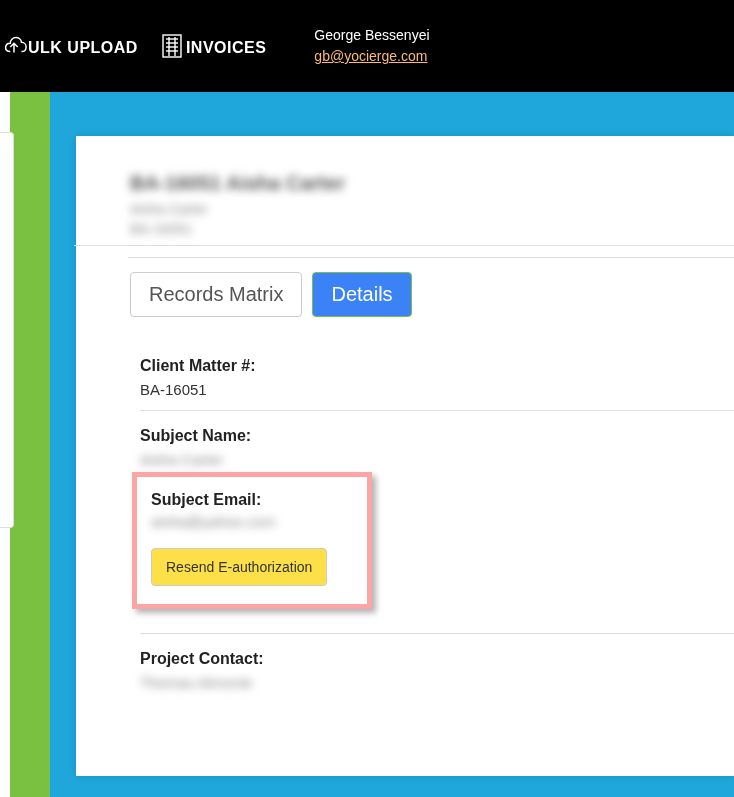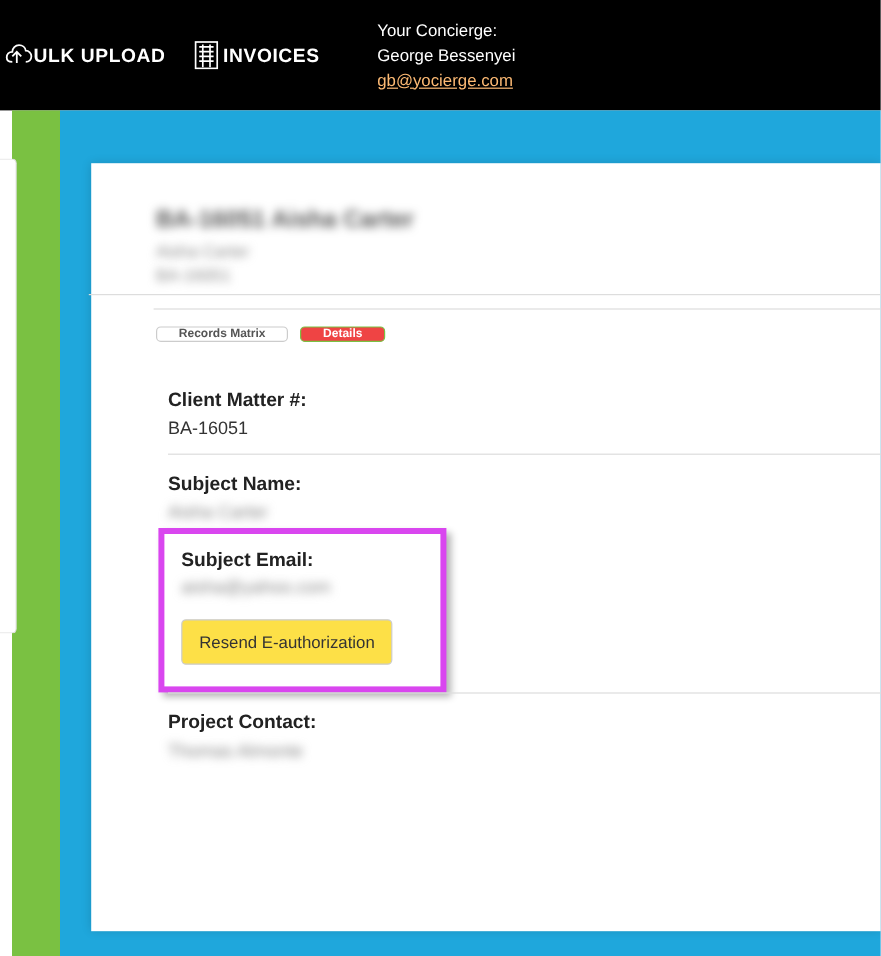--- a/index.html
+++ b/index.html
@@ -101,55 +101,55 @@
     height: 1px;
     background: #ddd;
   }
   .tabs {
     display: flex;
     gap: 10px;
     margin-top: 14px;
     margin-bottom: 30px;
   }
   .tab-btn {
-    padding: 0 18px;
+    padding: 10px 18px;
     border-radius: 4px;
-    font-size: 10px;
+    font-size: 20px;
     cursor: pointer;
     border: 1px solid #ccc;
     background: #fff;
     color: #555;
-    font-weight: bold;
   }
   .tab-btn.active {
-    background: #ef4444;
+    background: #3b82f6;
     color: #fff;
     border: 1px solid #7ac142;
   }
 
   .details {
     margin-top: 40px;
   }
   .field {
     margin-left: 10px;
     margin-right: 10px;
     padding-bottom: 12px;
     margin-bottom: 16px;
     border-bottom: 1px solid #ddd;
     width: 640px;
   }
   .field-label { font-weight: bold; font-size: 16px; color: #222; }
   .field-value { font-size: 15px; color: #333; margin-top: 6px; }
   .field-value.blur { filter: blur(4px); color: #888; }
 
   .highlight-box {
-    border: 5px solid #d946ef;
+    border: 5px solid #fca5a5;
     box-shadow: 4px 4px 6px rgba(0,0,0,0.3);
     padding: 14px 14px 18px 14px;
     margin-left: 2px;
+    margin-bottom: 24px;
     width: 240px;
   }
   .highlight-box .field-label { font-size: 16px; }
   .highlight-box .field-value.blur { margin-top: 4px; }
 
   .resend-btn {
     margin-top: 18px;
     padding: 10px 14px;
     border: 1px solid #ccc;
     border-radius: 4px;
@@ -182,21 +182,20 @@
         <line x1="5" y1="9" x2="17" y2="9"></line>
         <line x1="5" y1="13" x2="17" y2="13"></line>
         <line x1="5" y1="17" x2="17" y2="17"></line>
         <line x1="8" y1="3" x2="8" y2="22"></line>
         <line x1="14" y1="3" x2="14" y2="22"></line>
       </svg>
     </div>
     <div class="nav-label">INVOICES</div>
   </div>
   <div class="concierge">
-    <div>Your Concierge:</div>
     <div>George Bessenyei</div>
     <a href="#">gb@yocierge.com</a>
   </div>
 </div>
 
 <div class="strip-row">
   <div class="green-strip"></div>
   <div class="blue-strip"></div>
   <div class="left-box"></div>
 

